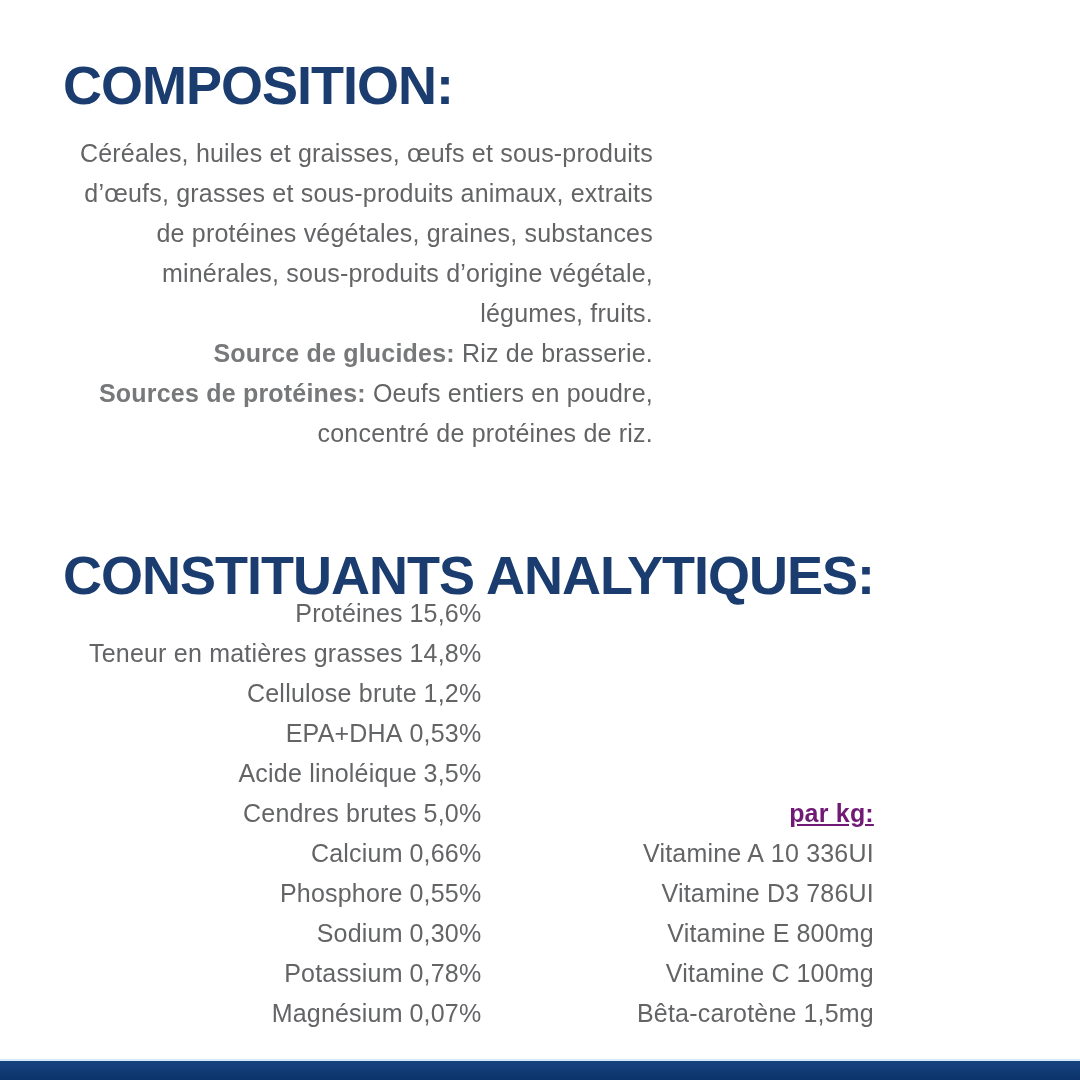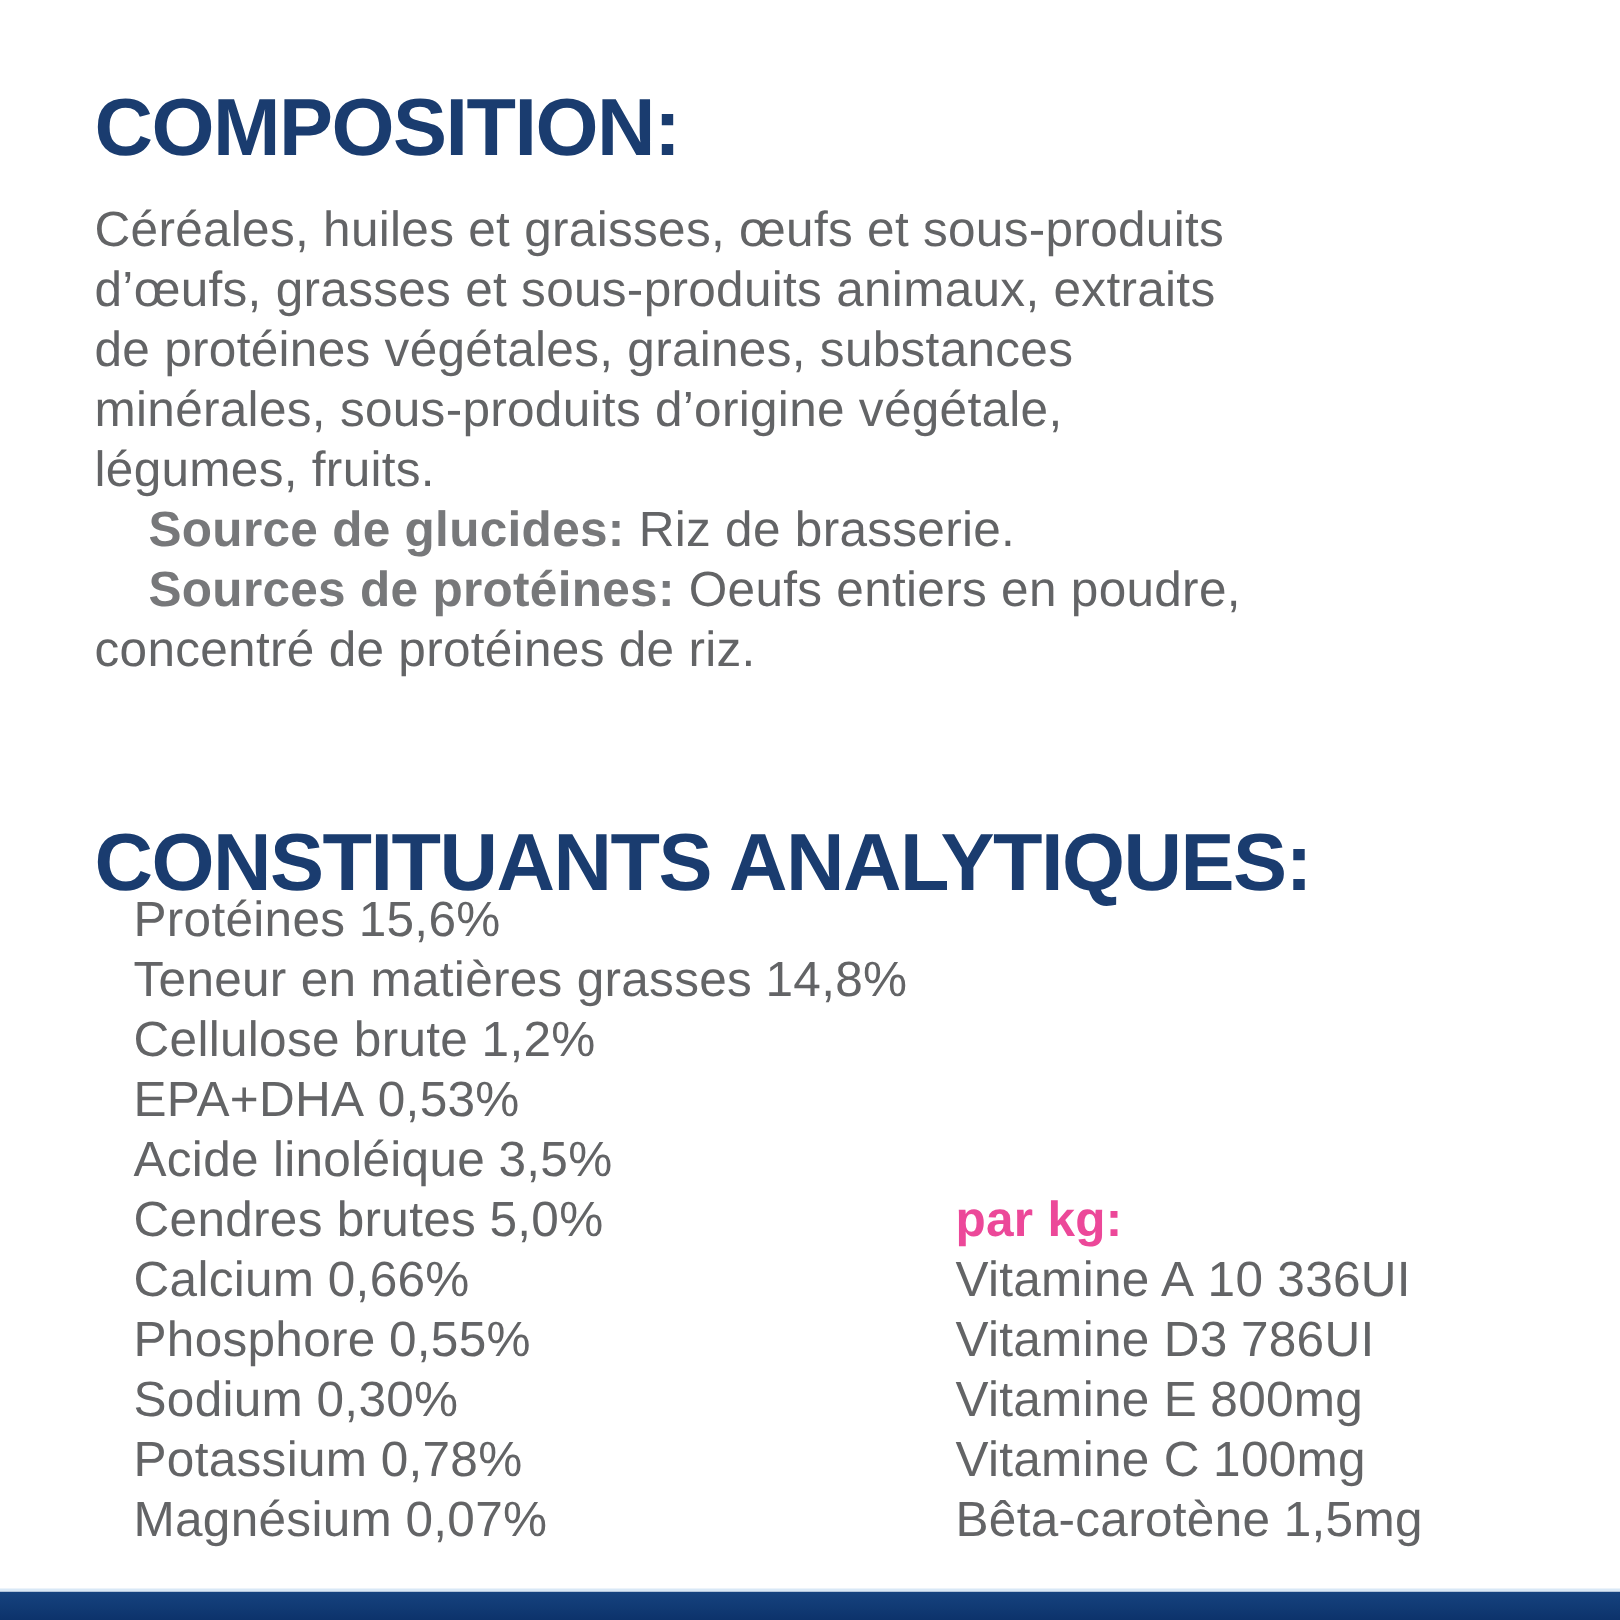--- a/index.html
+++ b/index.html
@@ -1,34 +1,35 @@
 <!DOCTYPE html>
 <html><head>
 <meta charset="utf-8">
 <style>
   html,body{margin:0;padding:0;background:#ffffff;}
   .page{
     position:relative;width:1080px;height:1080px;background:#ffffff;overflow:hidden;
     font-family:"Liberation Sans",sans-serif;
+    text-align:right;
   }
   .heading{
     position:absolute;left:63px;color:#1a3c6f;font-weight:700;font-size:54px;
     letter-spacing:-1px;white-space:nowrap;line-height:1;
   }
   #heading-composition{top:58px;}
   #heading-analytical{top:516px;margin-top:32px;}
   .copy{
-    position:absolute;left:63px;font-size:33px;line-height:40px;color:#636466;
+    position:absolute;left:63px;font-size:25px;line-height:40px;color:#636466;
     letter-spacing:0.2px;white-space:nowrap;
   }
   #composition-body{top:133px;}
   .copy .lbl{font-weight:700;color:#77787a;margin-left:36px;}
   #analytical-list{top:593px;margin-left:26px;}
   #perkg-block{left:637px;top:793px;}
-  .perkg-heading{font-weight:700;color:#ec4899;}
+  .perkg-heading{font-weight:700;color:#701a75;text-decoration:underline;}
   .row .val{margin-left:0.27em;}
   .footer-bar{
     position:absolute;left:0;top:1059px;width:1080px;height:21px;
     background:linear-gradient(180deg,#16437f 0%,#0b3169 100%);
     border-top:2px solid #d9e8f6;box-sizing:content-box;
   }
 </style>
 </head>
 <body>
 

